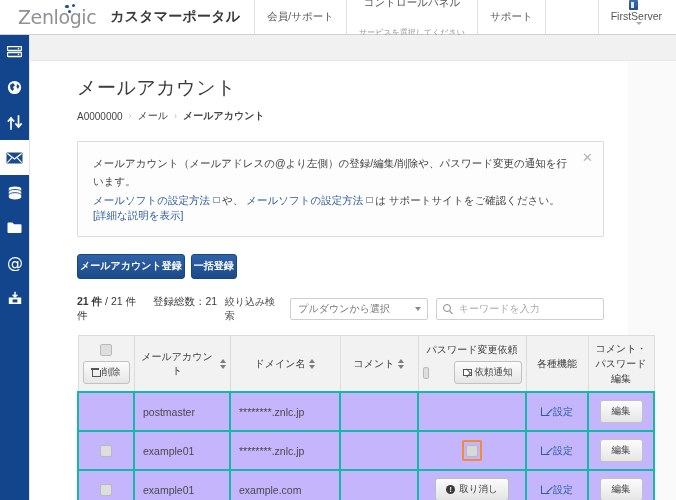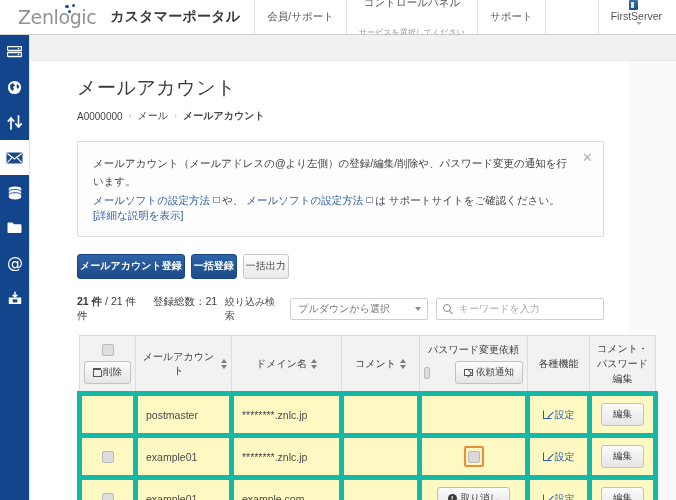--- a/index.html
+++ b/index.html
@@ -212,25 +212,25 @@
   table.grid { border-collapse: collapse; width: 576px; table-layout: fixed; }
   table.grid th {
     background: #f2f2f2;
     border: 1px solid #dcdcdc;
     font-weight: normal; font-size: 10px; color: #3d3d3d;
     padding: 5px 4px;
     vertical-align: middle;
     height: 53px;
   }
   table.grid td {
-    border: 5px solid #14b8a6;
+    border: 2px solid #14b8a6;
     font-size: 10.5px; color: #4a4a4a;
     padding: 7px 8px;
     height: 29px;
-    background: #fef9c3;
+    background: #c4b5fd;
   }
   .th-inner { display: flex; align-items: center; justify-content: center; gap: 4px; }
   .sortarrows {
     display: inline-flex; flex-direction: column; line-height: 0; gap: 2px;
   }
   .sortarrows i {
     width: 0; height: 0; display: block;
     border-left: 3.5px solid transparent; border-right: 3.5px solid transparent;
   }
   .sortarrows i.up { border-bottom: 4px solid #7c7c7c; }
@@ -436,21 +436,20 @@
       <p>
         <a>メールソフトの設定方法</a><span class="ext-ico"></span><span>や、</span>
         <a>メールソフトの設定方法</a><span class="ext-ico"></span><span>は サポートサイトをご確認ください。</span>
       </p>
       <span class="detail">[詳細な説明を表示]</span>
     </div>
 
     <div class="btnrow">
       <button class="btn btn-primary">メールアカウント登録</button>
       <button class="btn btn-primary">一括登録</button>
-      <button class="btn btn-default">一括出力</button>
     </div>
 
     <div class="filterrow">
       <div class="counts">
         <b>21 件</b>
         <span>/</span>
         <span>21 件</span>
         <span class="total">登録総数：21 件</span>
       </div>
       <div class="filter-right">

